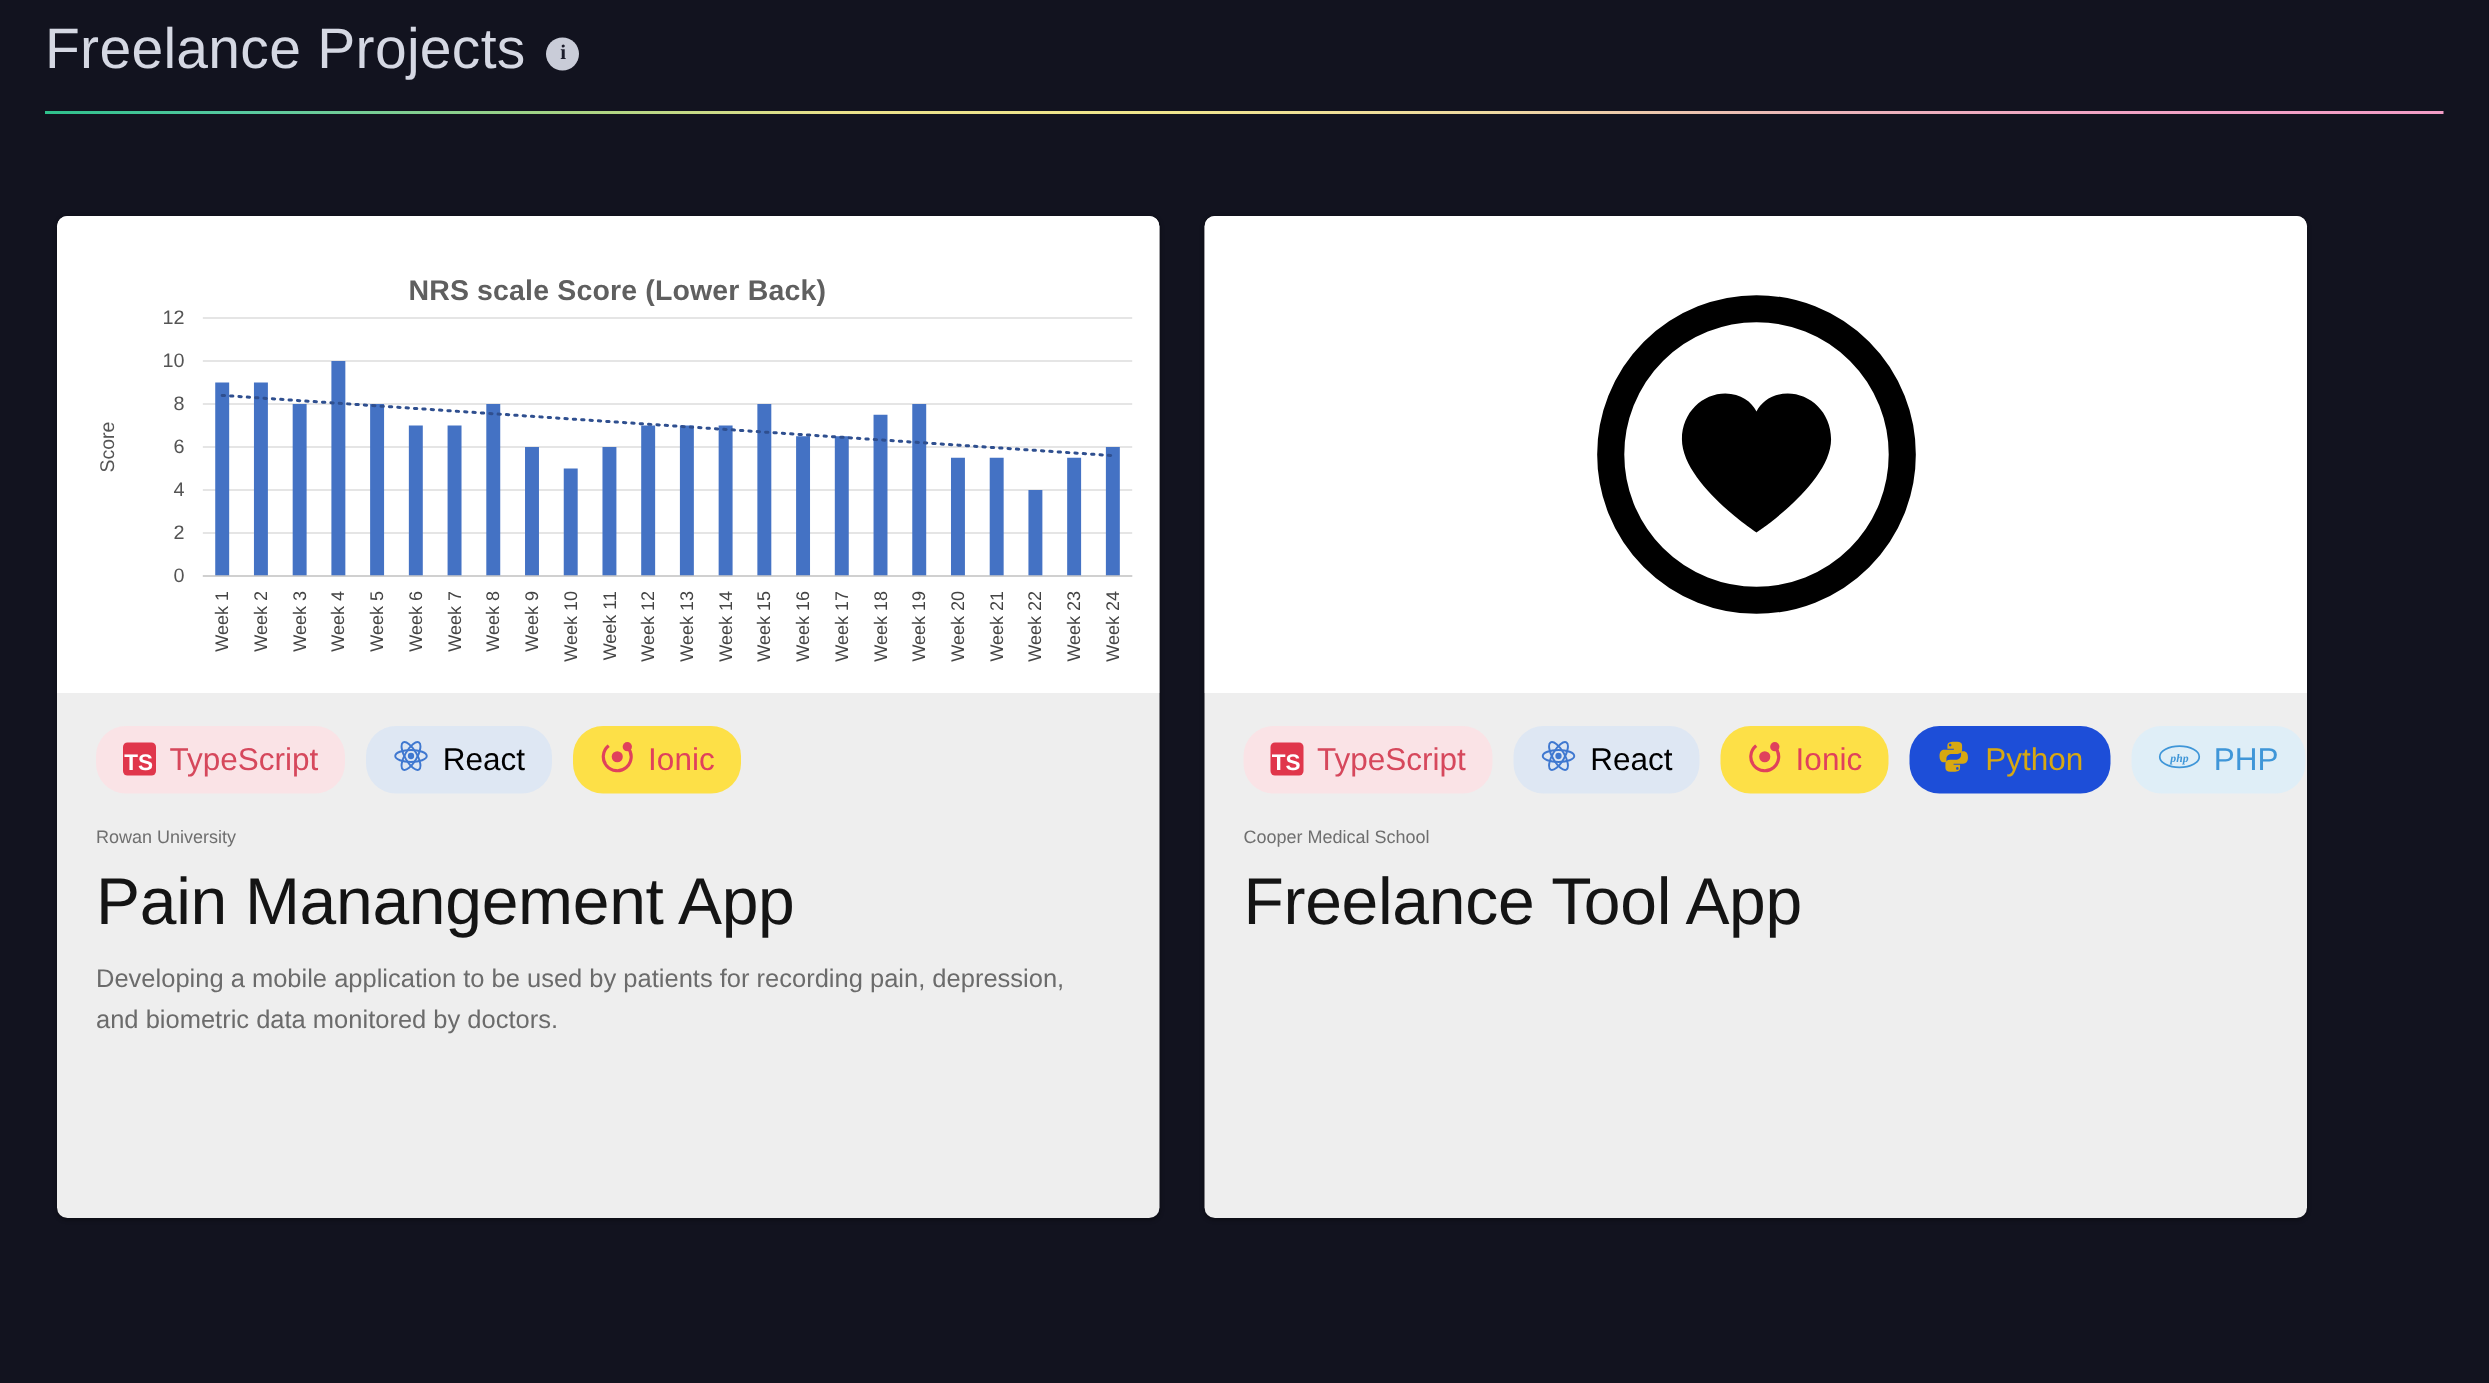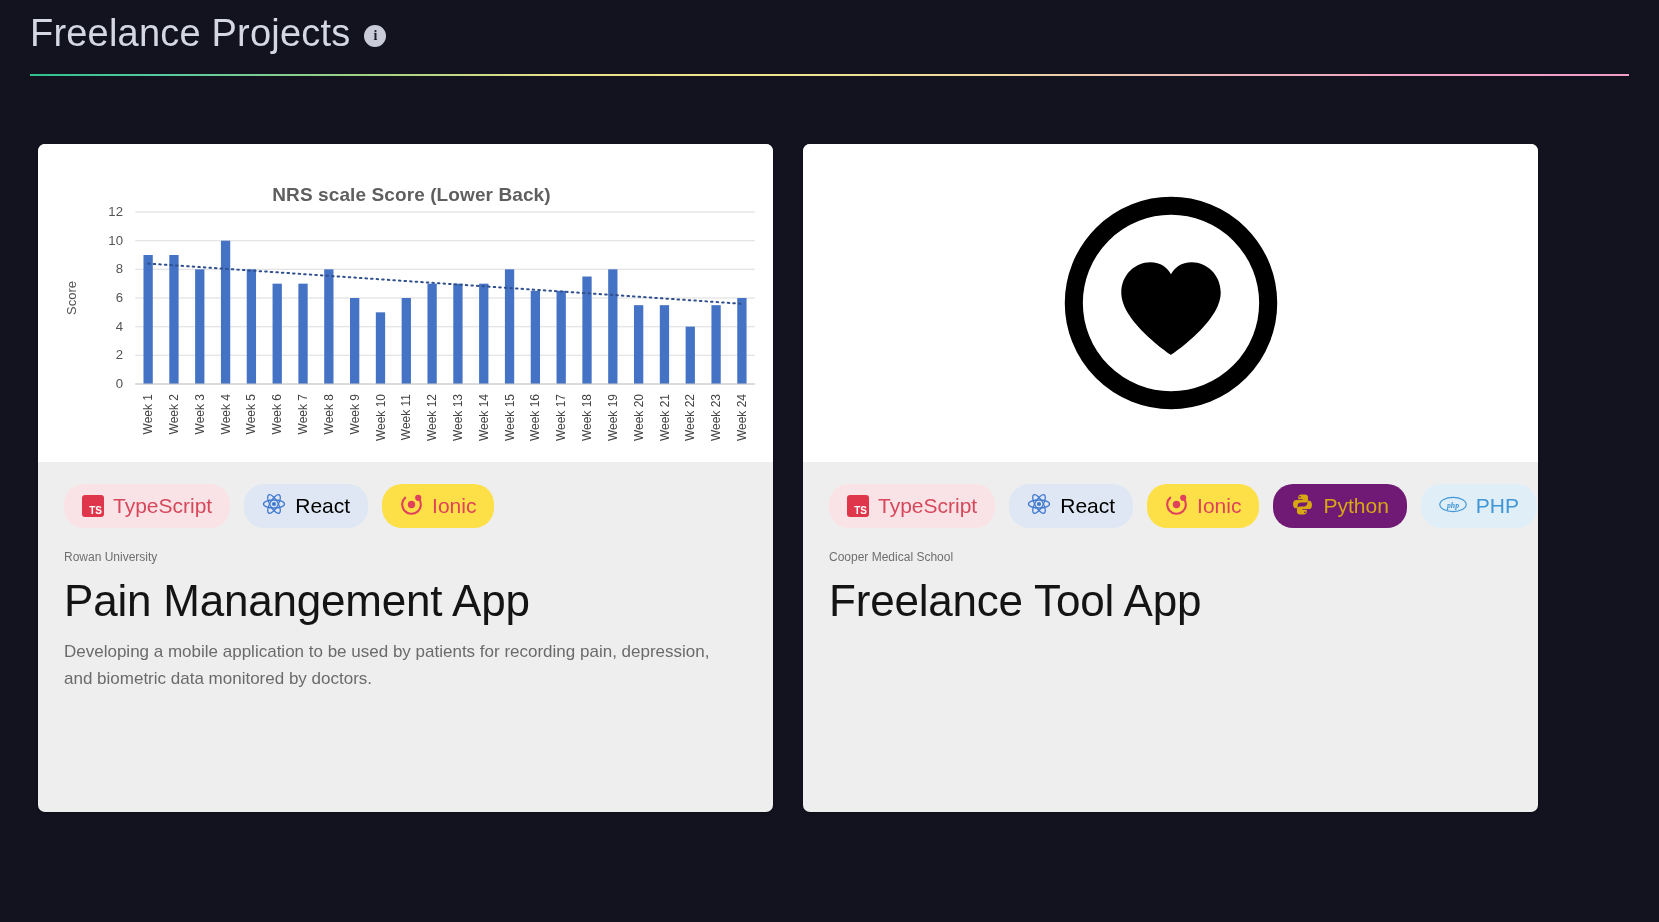--- a/index.html
+++ b/index.html
@@ -84,27 +84,27 @@
     padding: 9px 18px;
     font-size: 21px;
     line-height: 1;
     flex: 0 0 auto;
     cursor: pointer;
   }
   .tag .tag-label { white-space: nowrap; }
   .tag-typescript { background: #fae3e6; color: #d6485c; }
   .tag-react      { background: #dee7f3; color: #000000; }
   .tag-ionic      { background: #fde047; color: #e0415c; }
-  .tag-python     { background: #701a75; color: #d8a812; }
+  .tag-python     { background: #1d4ed8; color: #d8a812; }
   .tag-php        { background: #dfeef7; color: #3f96d8; }
 
   .ts-glyph {
     width: 22px; height: 22px; border-radius: 3px;
     background: #e0364b; color: #fff;
-    font-size: 10px; font-weight: 700;
+    font-size: 15px; font-weight: 700;
     display: flex; align-items: flex-end; justify-content: flex-end;
     padding: 0 2px 1px 0;
     font-family: "Liberation Sans", sans-serif;
   }
 
   
   .org {
     font-size: 12px;
     color: #6f6f6f;
     margin-bottom: 12px;

